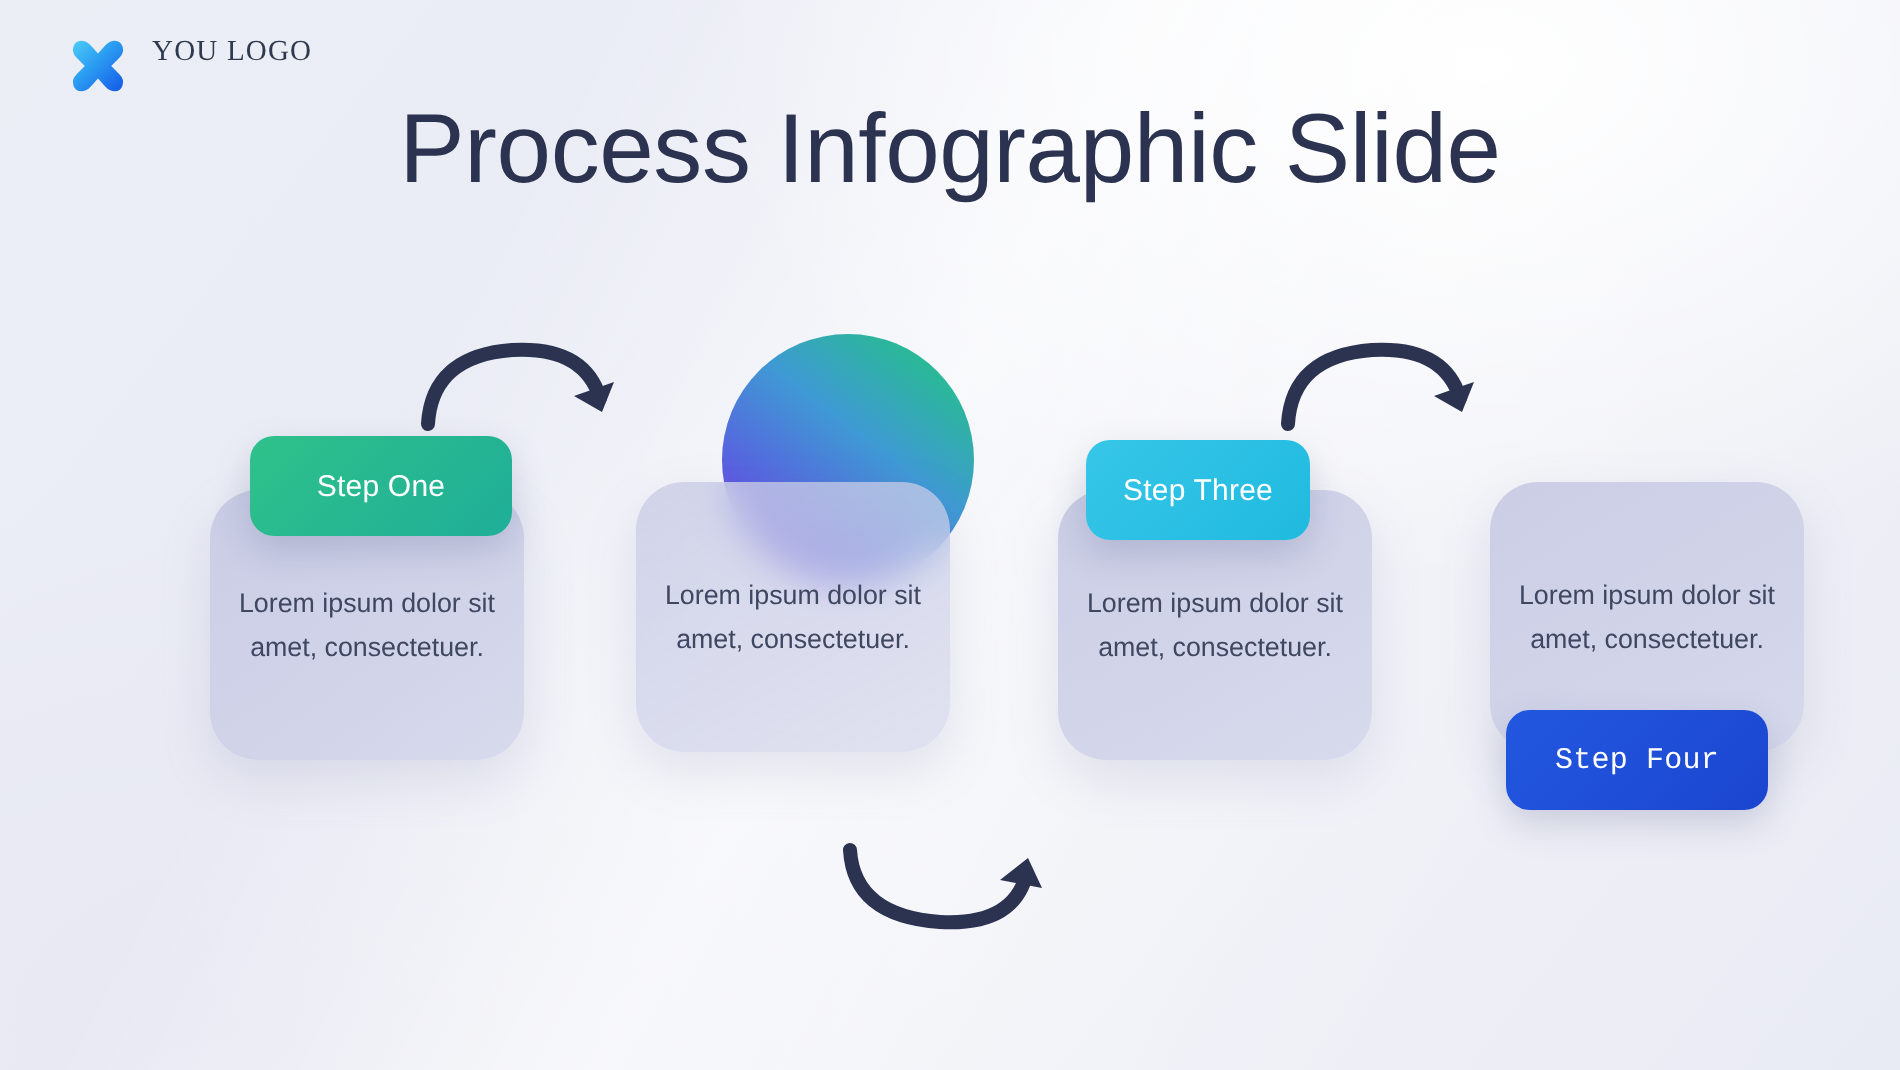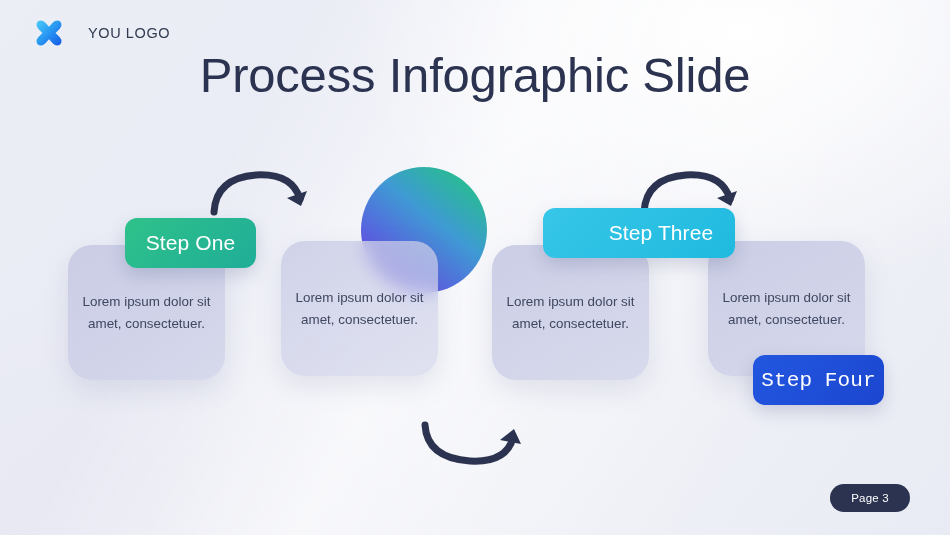--- a/index.html
+++ b/index.html
@@ -38,22 +38,22 @@
         rgba(255,255,255,0) 72%);
     pointer-events: none;
   }
 
   
   .logo-row {
     position: absolute;
     left: 34px;
     top: 18px;
     display: flex;
-    align-items: center;
-    gap: 24px;
+    gap: 12px;
+    font-family: Liberation Serif, serif;
   }
   .logo-mark {
     width: 30px;
     height: 30px;
     display: block;
   }
   .logo-text {
     font-size: 14.5px;
     letter-spacing: 0.6px;
     color: #2f3a4f;
@@ -102,20 +102,21 @@
     position: absolute;
     width: 157px;
     height: 135px;
     border-radius: 24px;
     background: linear-gradient(150deg, rgba(197,200,226,0.88) 0%, rgba(201,204,229,0.82) 45%, rgba(208,211,233,0.78) 100%);
     box-shadow: 0 10px 26px rgba(110,118,160,0.16);
     display: flex;
     align-items: center;
     justify-content: center;
     z-index: 4;
+    margin-left: 37px;
   }
   .card.glassy {
     background: linear-gradient(150deg, rgba(200,203,228,0.80) 0%, rgba(204,207,231,0.72) 45%, rgba(211,214,235,0.66) 100%);
     backdrop-filter: blur(9px);
     -webkit-backdrop-filter: blur(9px);
     z-index: 5;
   }
   .card-1 { left: 68px;  top: 245px; }
   .card-2 { left: 281px; top: 241px; }
   .card-3 { left: 492px; top: 245px; }
@@ -132,39 +133,38 @@
 
   
   .badge {
     position: absolute;
     height: 50px;
     border-radius: 12px;
     display: flex;
     align-items: center;
     justify-content: center;
     color: #ffffff;
-    font-size: 21px;
+    font-size: 15px;
     font-weight: 400;
     letter-spacing: 0.1px;
     white-space: nowrap;
     z-index: 8;
     box-shadow: 0 7px 18px rgba(60,70,120,0.20);
   }
   .badge-1 {
     left: 125px; top: 218px; width: 131px;
     background: linear-gradient(135deg, #2fc28a 0%, #28b890 45%, #1fae98 100%);
   }
   .badge-2 {
     left: 334px; top: 355px; width: 131px;
     background: linear-gradient(135deg, #8a2be2 0%, #7b22dd 50%, #6d18d6 100%);
   }
   .badge-3 {
-    left: 543px; top: 208px; width: 148px;
+    left: 543px; top: 220px; width: 112px;
     background: linear-gradient(135deg, #36c6e8 0%, #2bc0e4 50%, #20badf 100%);
-    padding-left: 44px;
   }
   .badge-4 {
     left: 753px; top: 355px; width: 131px;
     background: linear-gradient(135deg, #2257e0 0%, #1f4fd8 50%, #1b45cf 100%);
     font-family: Liberation Mono, monospace;
   }
 
   
   .page-pill {
     position: absolute;
@@ -247,15 +247,14 @@
   </div>
 
   <div class="card card-4">
     <div class="card-text">Lorem ipsum dolor sit amet, consectetuer.</div>
   </div>
 
   <div class="badge badge-1">Step One</div>
   <div class="badge badge-3">Step Three</div>
   <div class="badge badge-4">Step Four</div>
 
-  <div class="page-pill">Page 3</div>
 
 </div>
 
 </body></html>

